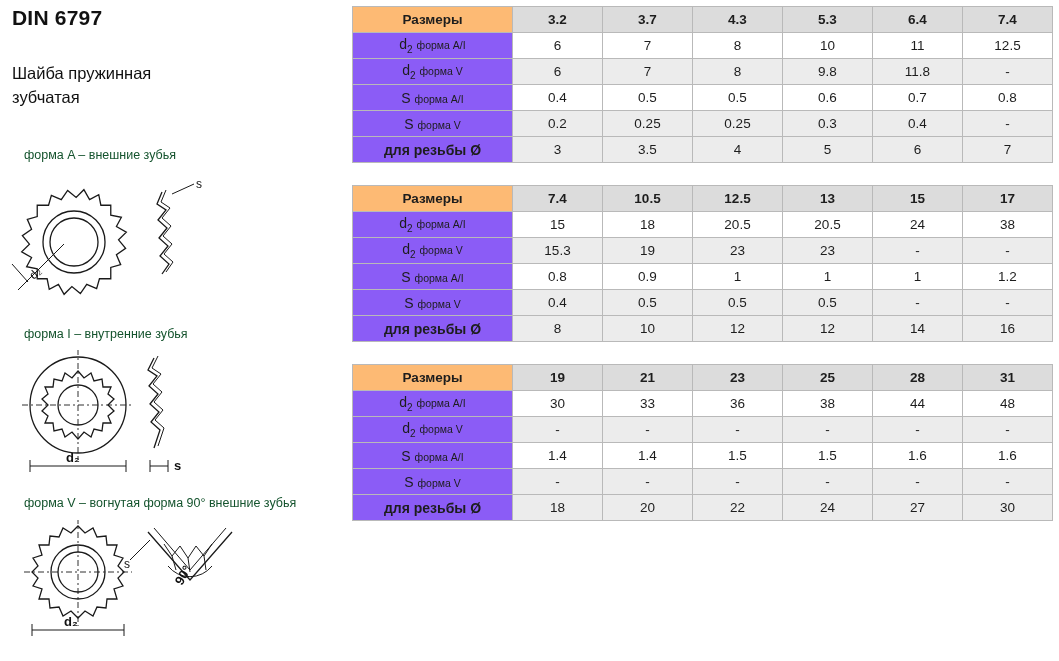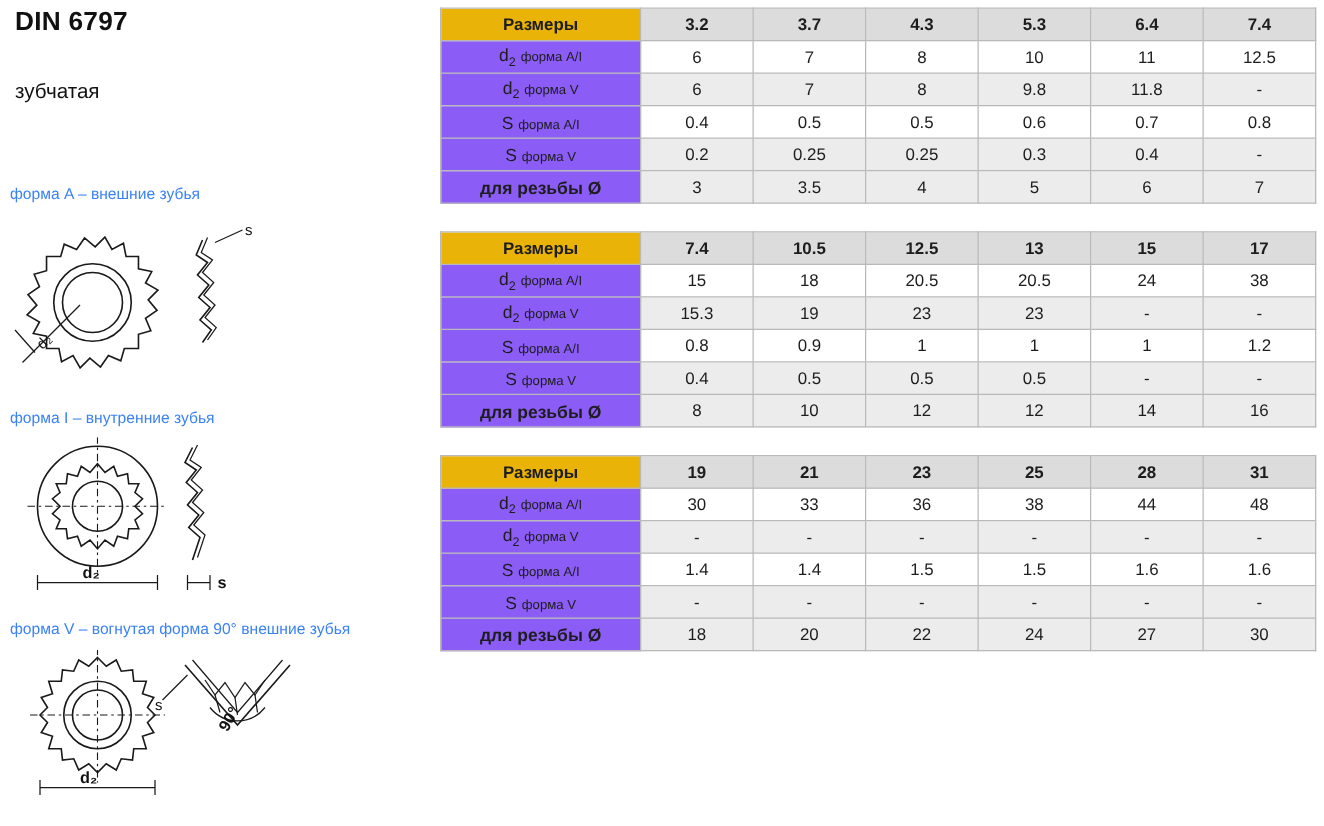--- a/index.html
+++ b/index.html
@@ -36,23 +36,23 @@
   .std-subtitle {
     position: absolute;
     left: 12px; top: 62px;
     width: 300px;
     font-size: 16.5px;
     line-height: 1.45;
     color: #111;
   }
   .form-label {
     position: absolute;
-    left: 8px;
+    left: 24px;
     font-size: 12.5px;
-    color: #3b82f6;
+    color: #14532d;
     white-space: nowrap;
   }
   #label-a { top: 148px; }
   #label-i { top: 327px; }
   #label-v { top: 496px; }
 
   .fig { position: absolute; }
   #fig-a { left: 6px; top: 172px; }
   #fig-i { left: 6px; top: 350px; }
   #fig-v { left: 6px; top: 520px; }
@@ -81,21 +81,21 @@
     padding: 0 2px;
   }
   table.sizes col.lab { width: 160px; }
   table.sizes col.val { width: 90px; }
 
   thead th {
     background: #dcdcdc;
     font-weight: bold;
     font-size: 13.5px;
   }
-  thead th.rowlabel { background: #eab308; text-align: center; }
+  thead th.rowlabel { background: #fdba74; text-align: center; }
 
   tbody td.rowlabel {
     background: #8b5cf6;
     font-weight: normal;
     font-size: 14px;
     text-align: center;
   }
   tbody tr.alt td.val { background: #ececec; }
   tbody tr td.val { background: #ffffff; }
   tbody tr.thread td.val { background: #ececec; }
@@ -114,20 +114,21 @@
 </head>
 <body>
 
 <div class="page">
 
   <div class="left">
 
     <div class="std-title">DIN 6797</div>
 
     <div class="std-subtitle">
+      <div>Шайба пружинная</div>
       <div>зубчатая</div>
     </div>
 
     <div class="form-label" id="label-a">форма A – внешние зубья</div>
     <div class="fig" id="fig-a">
       <svg width="210" height="140" viewBox="0 0 210 140">
 
         <g transform="translate(68,70) rotate(-45)">
           <g>
 

